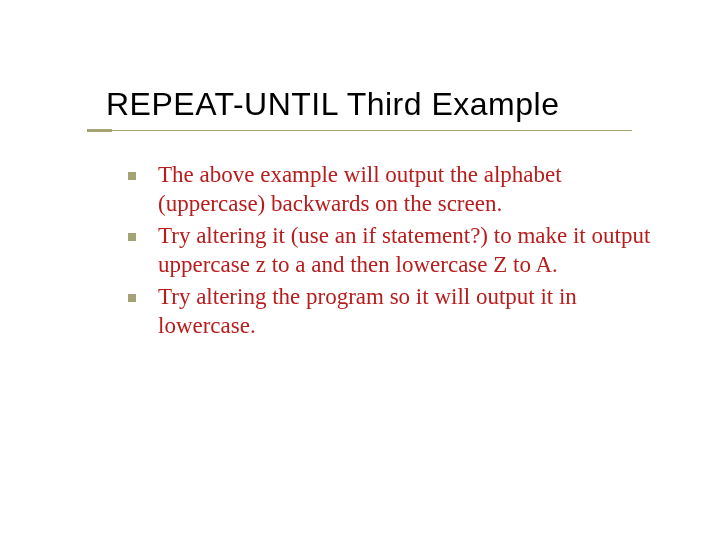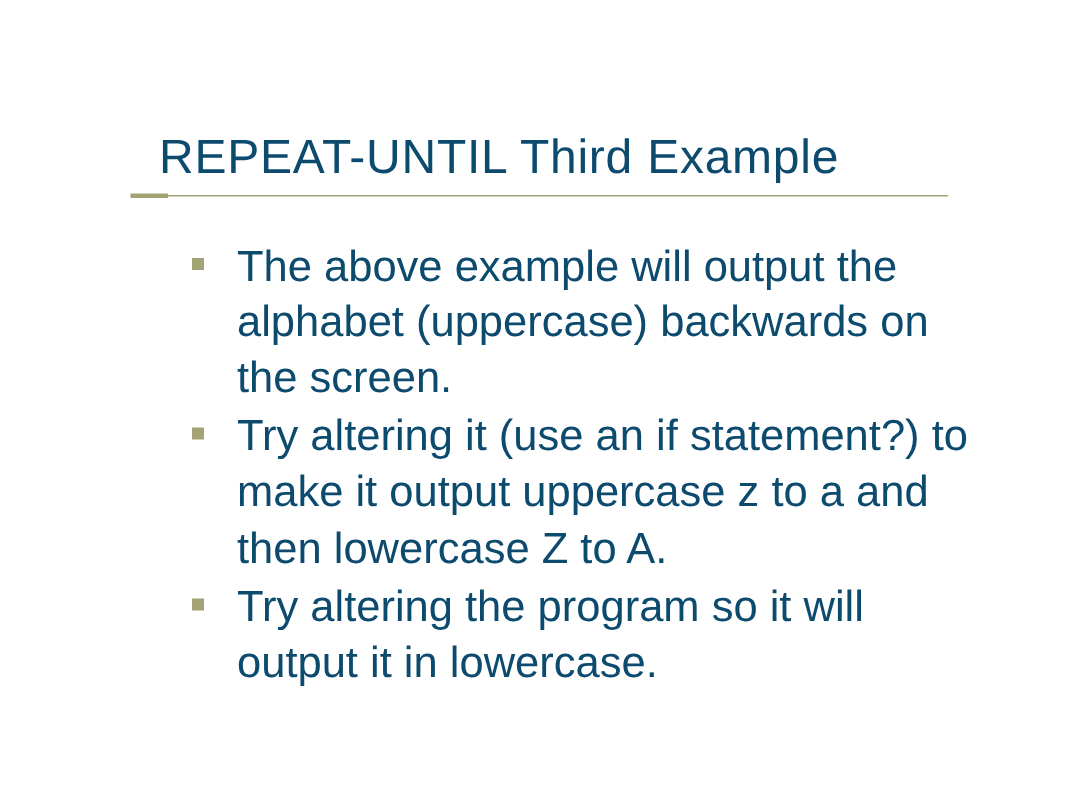--- a/index.html
+++ b/index.html
@@ -18,21 +18,21 @@
     box-sizing: border-box;
   }
   .title-wrap {
     position: absolute;
     left: 106px;
     top: 86px;
   }
   .title {
     font-size: 32px;
     font-weight: 400;
-    color: #0c4a6e;
+    color: #000000;
     letter-spacing: 0.5px;
     white-space: nowrap;
   }
   .accent-bar {
     position: absolute;
     left: 87px;
     top: 129px;
     width: 25px;
     height: 3px;
     background: #a3a375;
@@ -59,23 +59,24 @@
   .bullet-marker {
     flex: 0 0 auto;
     width: 8px;
     height: 8px;
     background: #a3a375;
     margin-top: 12px;
     margin-right: 22px;
   }
   .bullet-text {
     flex: 1 1 auto;
-    font-size: 29px;
+    font-size: 23px;
     line-height: 1.28;
-    color: #0c4a6e;
+    color: #b91c1c;
+    font-family: Liberation Serif, serif;
   }
 </style>
 </head>
 <body>
 
 <div class="slide">
 
   <div class="title-wrap">
     <div class="title">REPEAT-UNTIL Third Example</div>
   </div>

